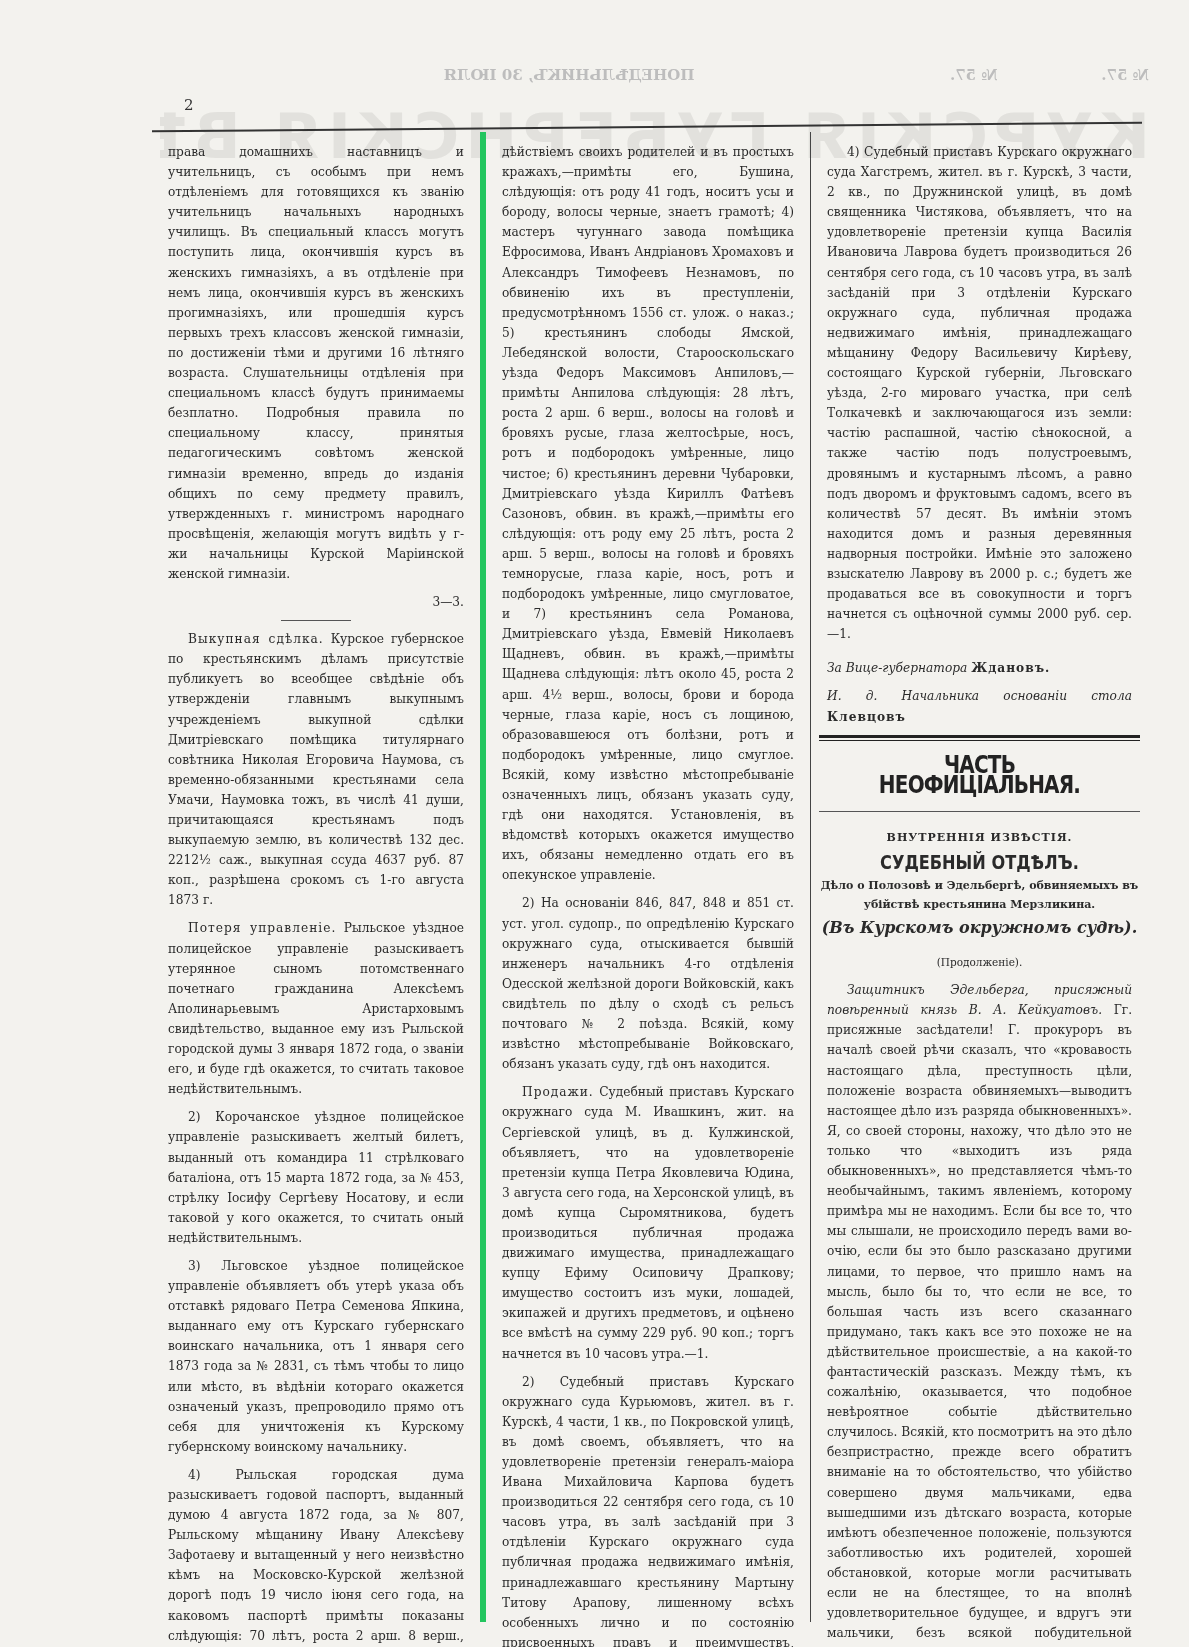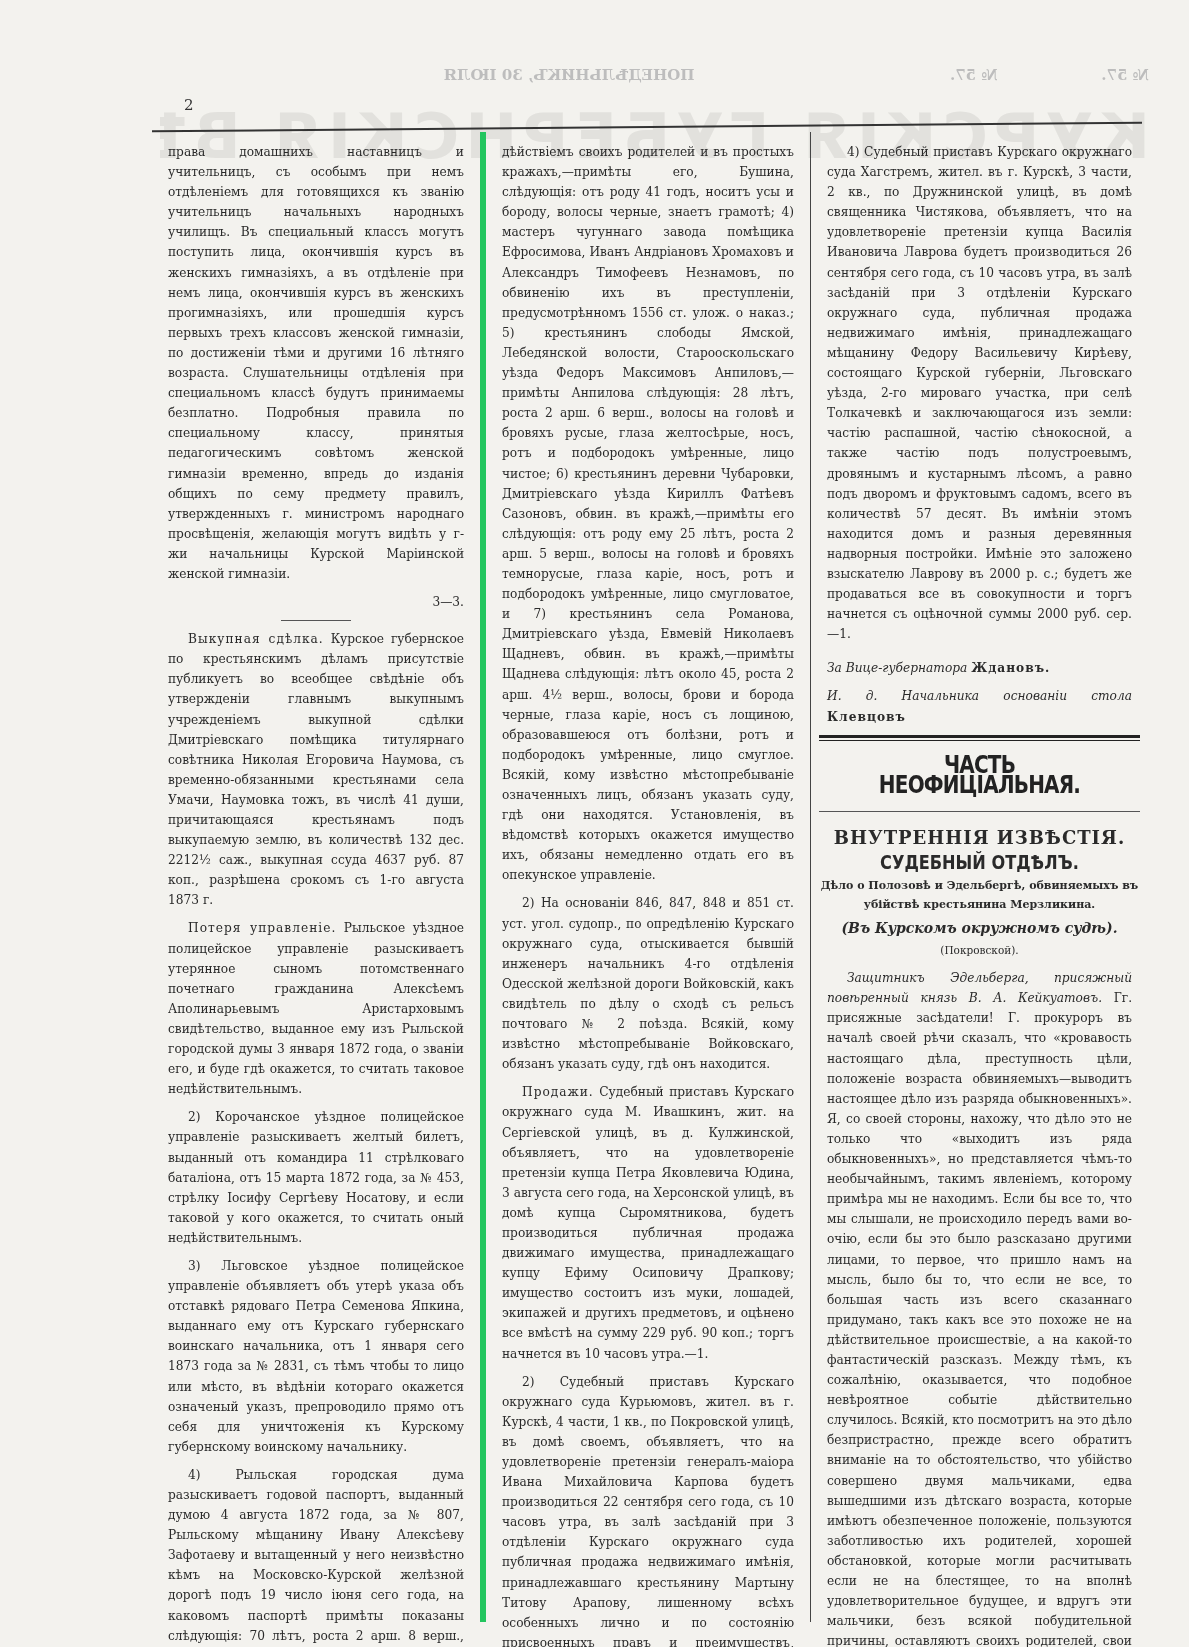--- a/index.html
+++ b/index.html
@@ -59,35 +59,35 @@
     border-top: 3px solid #222; border-bottom: 1px solid #222;
     height: 2px; margin: 8px 0 10px 0;
   }
   .section-title {
     font-family: "DejaVu Sans", sans-serif; font-weight: bold;
     font-size: 25px; text-align: center; letter-spacing: -1px;
     transform: scaleX(0.8); margin: 14px 0 16px 0; color: #222;
   }
   .sub-rule { border-top: 1px solid #555; margin: 4px 0 16px 0; }
   .h-news {
-    text-align: center; font-weight: bold; font-size: 18px;
+    text-align: center; font-weight: bold; font-size: 11px;
     letter-spacing: 1px; margin-bottom: 4px;
   }
   .h-court {
     font-family: "DejaVu Sans", sans-serif; text-align: center; font-weight: bold;
     font-size: 19px; letter-spacing: 0; margin-bottom: 4px;
     transform: scaleX(0.85);
   }
   .h-case {
     text-align: center; font-weight: bold; font-size: 11px; line-height: 19px;
     margin-bottom: 4px;
   }
   .h-where {
-    text-align: center; font-weight: bold; font-style: italic; font-size: 14px;
-    margin-bottom: 2px;
+    text-align: center; font-weight: bold; font-style: italic; font-size: 16px;
+    margin-bottom: 14px;
   }
   .h-cont { text-align: center; font-size: 10.5px; margin-bottom: 6px; }
 </style>
 </head>
 <body>
 
 <div class="bleed-header">
   <span style="right:950px;">№ 57.</span>
   <span style="left:50%; margin-left:-100px;">ПОНЕДѢЛЬНИКЪ, 30 ІЮЛЯ</span>
   <span style="left:40px;">№ 57.</span>
@@ -129,17 +129,17 @@
     <p class="sign"><span>И. д. Начальника основаніи стола</span> <b>Клевцовъ</b></p>
 
     <div class="double-rule"></div>
     <div class="section-title">ЧАСТЬ НЕОФИЦІАЛЬНАЯ.</div>
     <div class="sub-rule"></div>
 
     <div class="h-news">ВНУТРЕННІЯ ИЗВѢСТІЯ.</div>
     <div class="h-court">СУДЕБНЫЙ ОТДѢЛЪ.</div>
     <div class="h-case">Дѣло о Полозовѣ и Эдельбергѣ, обвиняемыхъ въ убійствѣ крестьянина Мерзликина.</div>
     <div class="h-where">(Въ Курскомъ окружномъ судѣ).</div>
-    <div class="h-cont">(Покровской).</div>
+    <div class="h-cont">(Продолженіе).</div>
 
     <p><span class="italic">Защитникъ Эдельберга, присяжный повѣренный князь В. А. Кейкуатовъ.</span><span> Гг. присяжные засѣдатели! Г. прокуроръ въ началѣ своей рѣчи сказалъ, что «кровавость настоящаго дѣла, преступность цѣли, положеніе возраста обвиняемыхъ—выводитъ настоящее дѣло изъ разряда обыкновенныхъ». Я, со своей стороны, нахожу, что дѣло это не только что «выходитъ изъ ряда обыкновенныхъ», но представляется чѣмъ-то необычайнымъ, такимъ явленіемъ, которому примѣра мы не находимъ. Если бы все то, что мы слышали, не происходило передъ вами во-очію, если бы это было разсказано другими лицами, то первое, что пришло намъ на мысль, было бы то, что если не все, то большая часть изъ всего сказаннаго придумано, такъ какъ все это похоже не на дѣйствительное происшествіе, а на какой-то фантастическій разсказъ. Между тѣмъ, къ сожалѣнію, оказывается, что подобное невѣроятное событіе дѣйствительно случилось. Всякій, кто посмотритъ на это дѣло безпристрастно, прежде всего обратитъ вниманіе на то обстоятельство, что убійство совершено двумя мальчиками, едва вышедшими изъ дѣтскаго возраста, которые имѣютъ обезпеченное положеніе, пользуются заботливостью ихъ родителей, хорошей обстановкой, которые могли расчитывать если не на блестящее, то на вполнѣ удовлетворительное будущее, и вдругъ эти мальчики, безъ всякой побудительной причины, оставляютъ своихъ родителей, свои занятія, ту обычную обстановку, къ которой они привыкли, съ которой они сроднились—и для чего же?—Для того, чтобы составить шайку разбойниковъ и самимъ превратиться въ разбойниковъ! Г. прокуроръ совершенно справедливо замѣтилъ, что для того, чтобы правильно разрѣшить настоящее дѣло, для того, чтобы правильнѣе рѣшить участь подсудимыхъ, необходимо посмотрѣть, «съ кѣмъ мы имѣемъ дѣло—какъ</span></p>
   </div>
 </div>
 
 </body></html>

